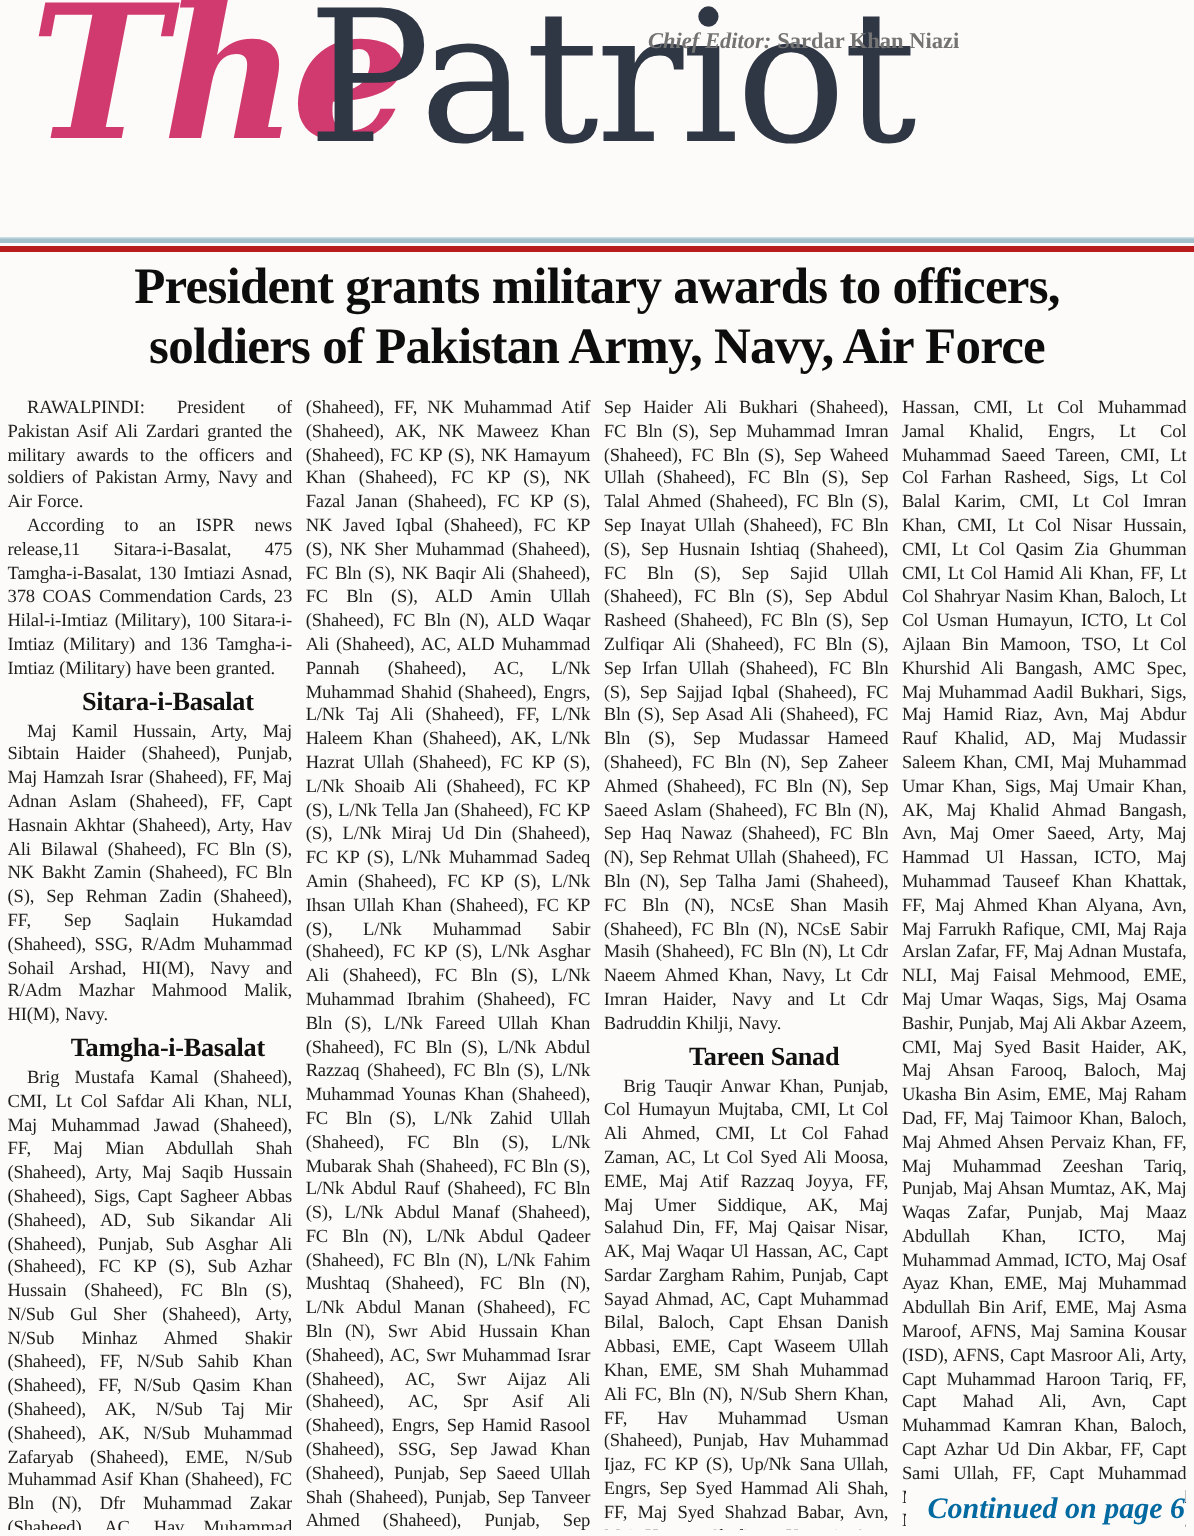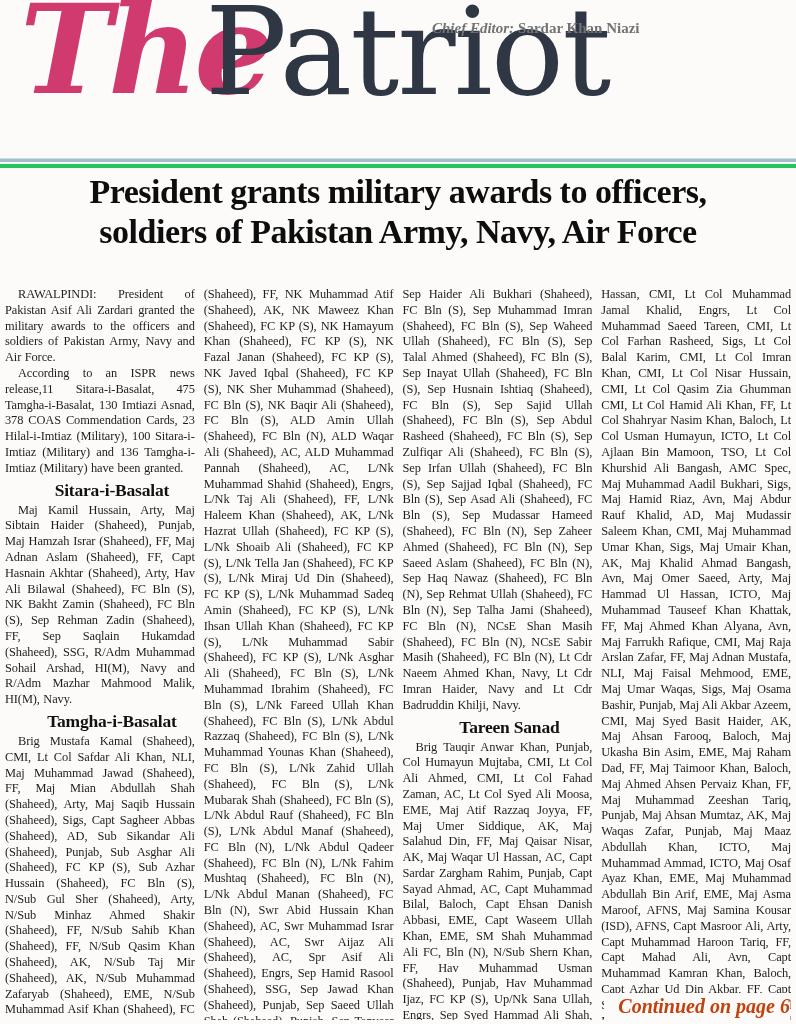--- a/index.html
+++ b/index.html
@@ -49,21 +49,21 @@
     white-space:nowrap;
   }
   .chief-editor .ce-name{font-style:normal;font-weight:700;margin-left:4px;}
   .rule-light{
     height:3px;
     background:#a3bfca;
     border-top:1px solid #c9dde4;
   }
   
   .headline-box{
-    border-top:4px solid #22c55e;
+    border-top:4px solid #b91c1c;
     margin-top:2px;
     padding:4px 6px 8px 6px;
     text-align:center;
   }
   .headline-line{
     font-weight:700;
     font-size:34px;
     line-height:40px;
     letter-spacing:-0.5px;
     color:#0d0d0d;
@@ -75,21 +75,20 @@
     gap:9px;
     padding:4px 5px 0 5px;
     height:756px;
     overflow:hidden;
   }
   .col{
     flex:1 1 0;
     min-width:0;
     overflow:hidden;
     text-align:justify;
-    margin-top:23px;
   }
   .para{
     margin:0;
     font-size:12.4px;
     line-height:15.8px;
     letter-spacing:-0.1px;
     word-spacing:0.5px;
   }
   .para.indent{text-indent:13px;}
   .sec-heading{
@@ -104,21 +103,21 @@
     overflow:hidden;
   }
   .continued{
     position:absolute;
     right:6px;bottom:4px;
     background:#fcfbf9;
     padding:2px 0 2px 14px;
     font-size:20px;
     font-weight:700;
     font-style:italic;
-    color:#c2410c;
+    color:#0369a1;
   }
 </style>
 </head>
 <body>
 
 <div class="page">
 
   <div class="masthead">
     <span class="title-first" style="color: rgb(209, 58, 110);">The</span>
     <span class="title-second" style="color: rgb(47, 54, 68);">Patriot</span>

